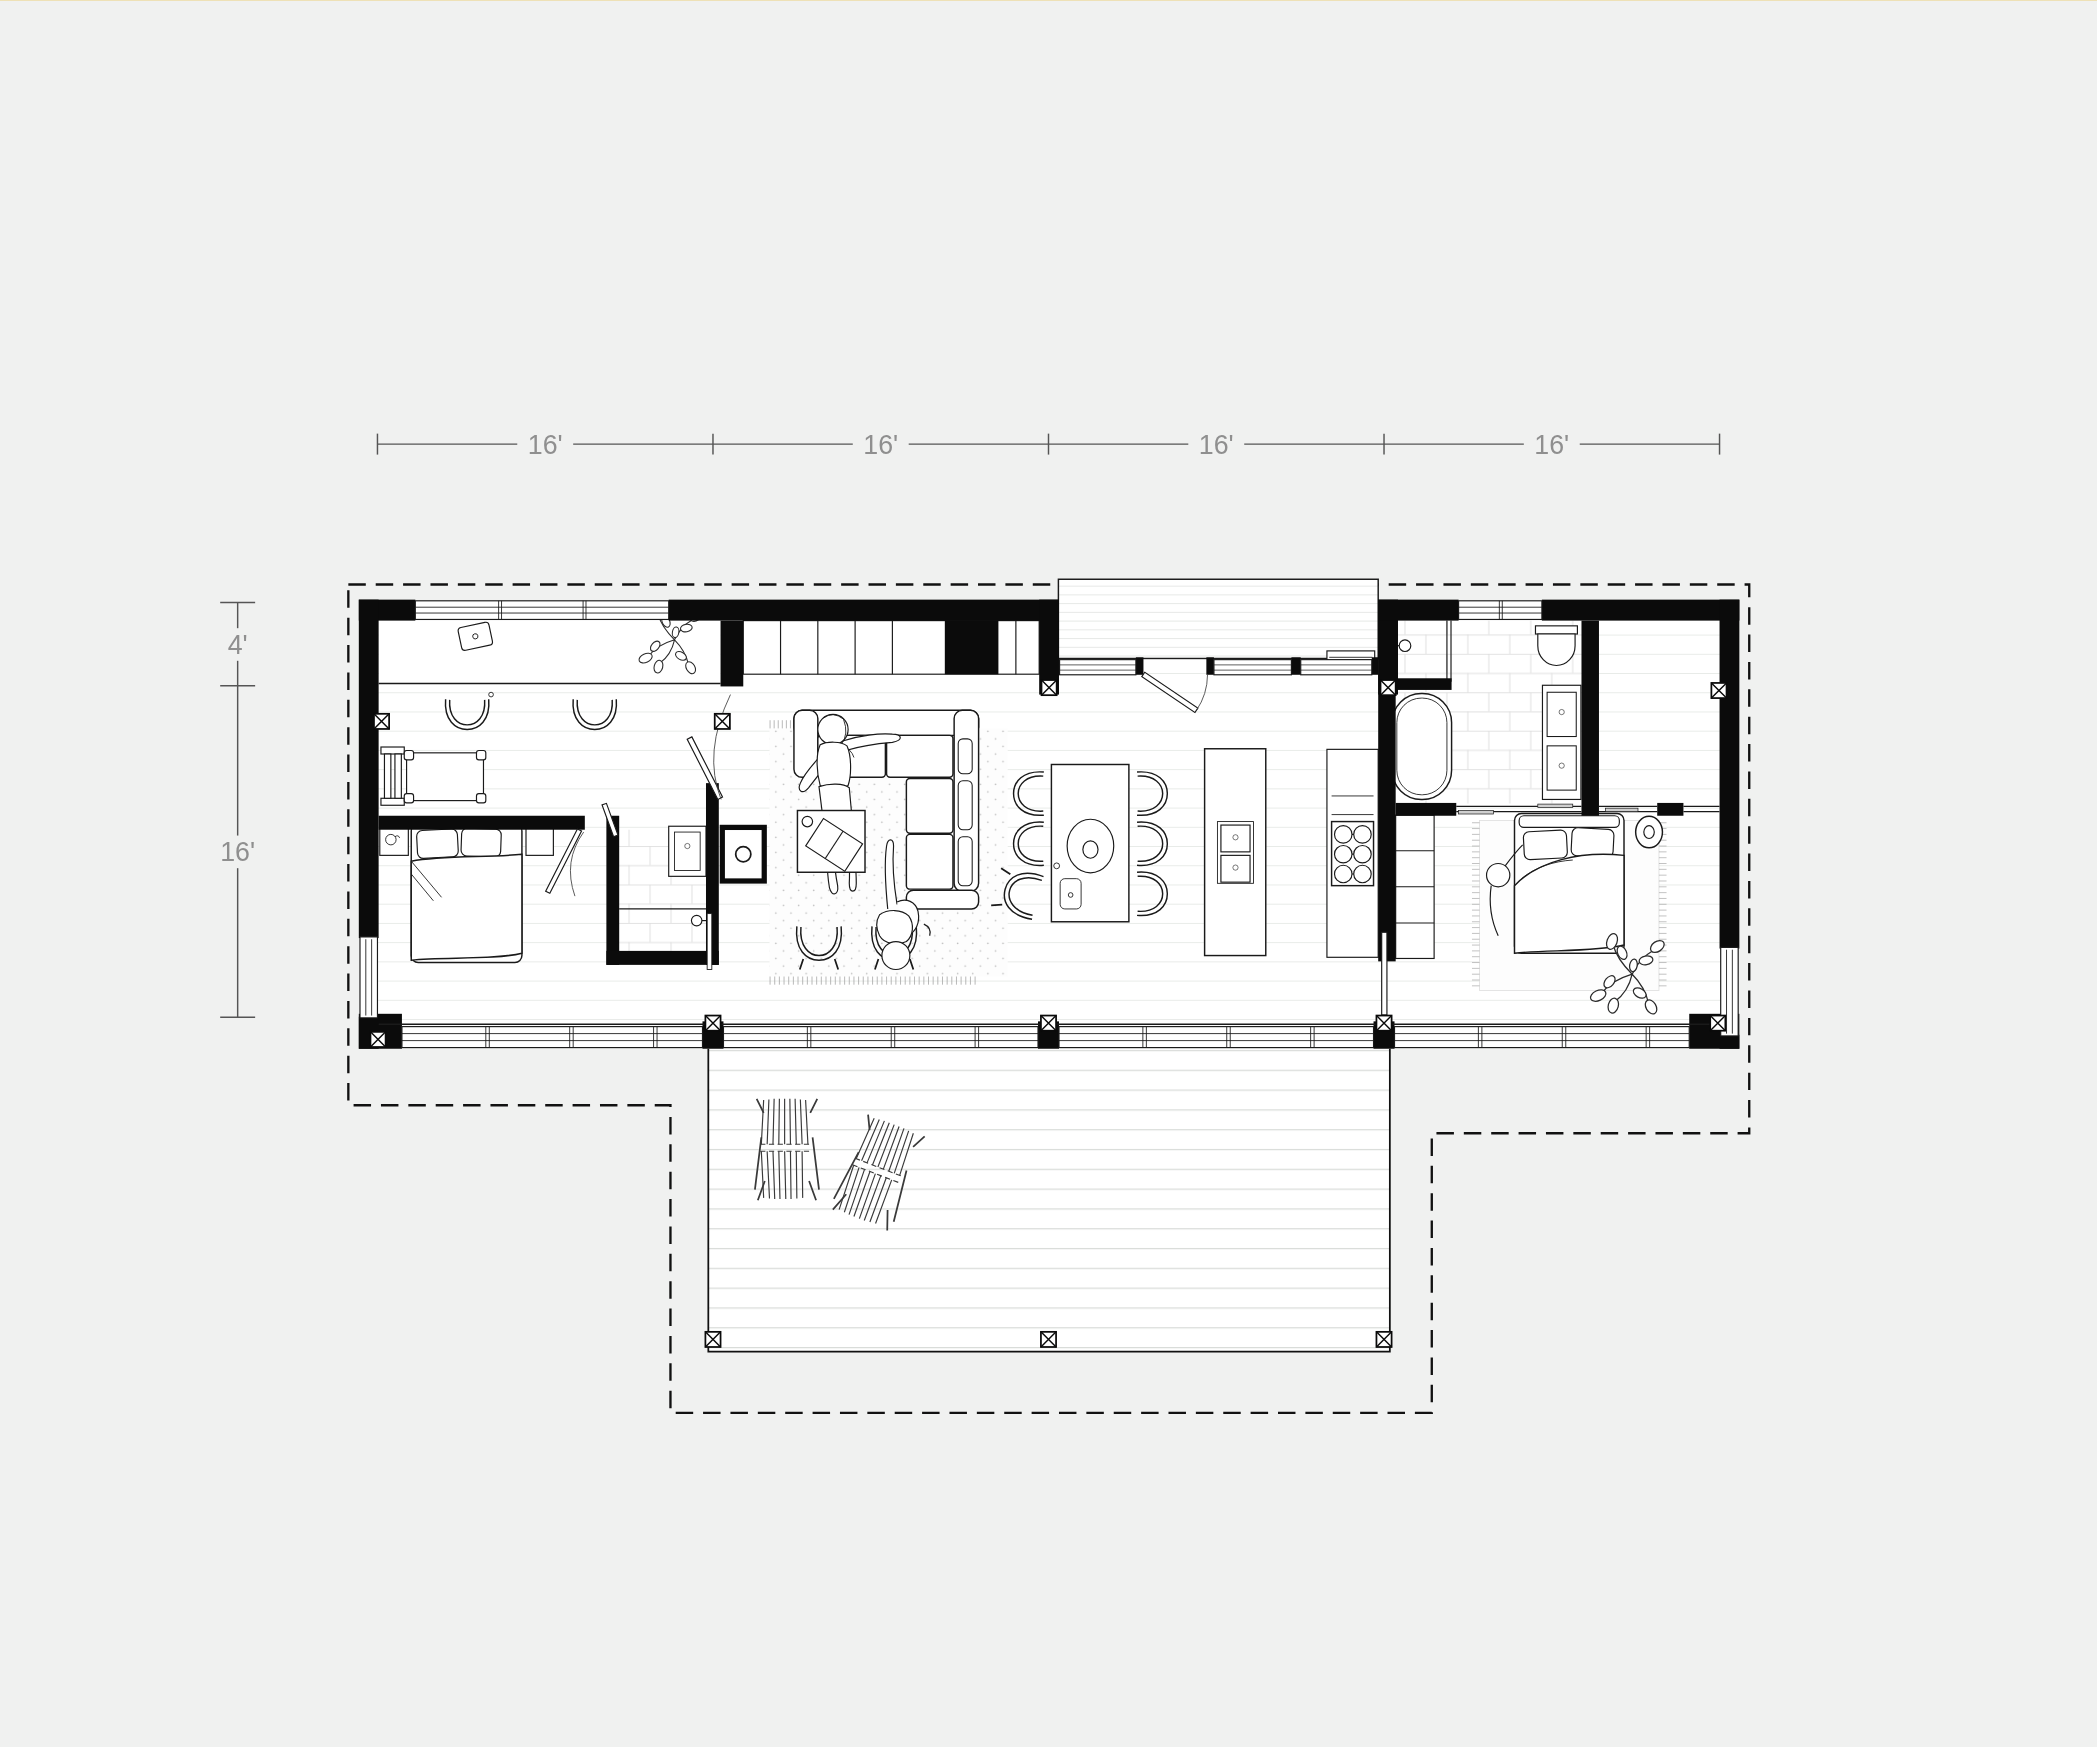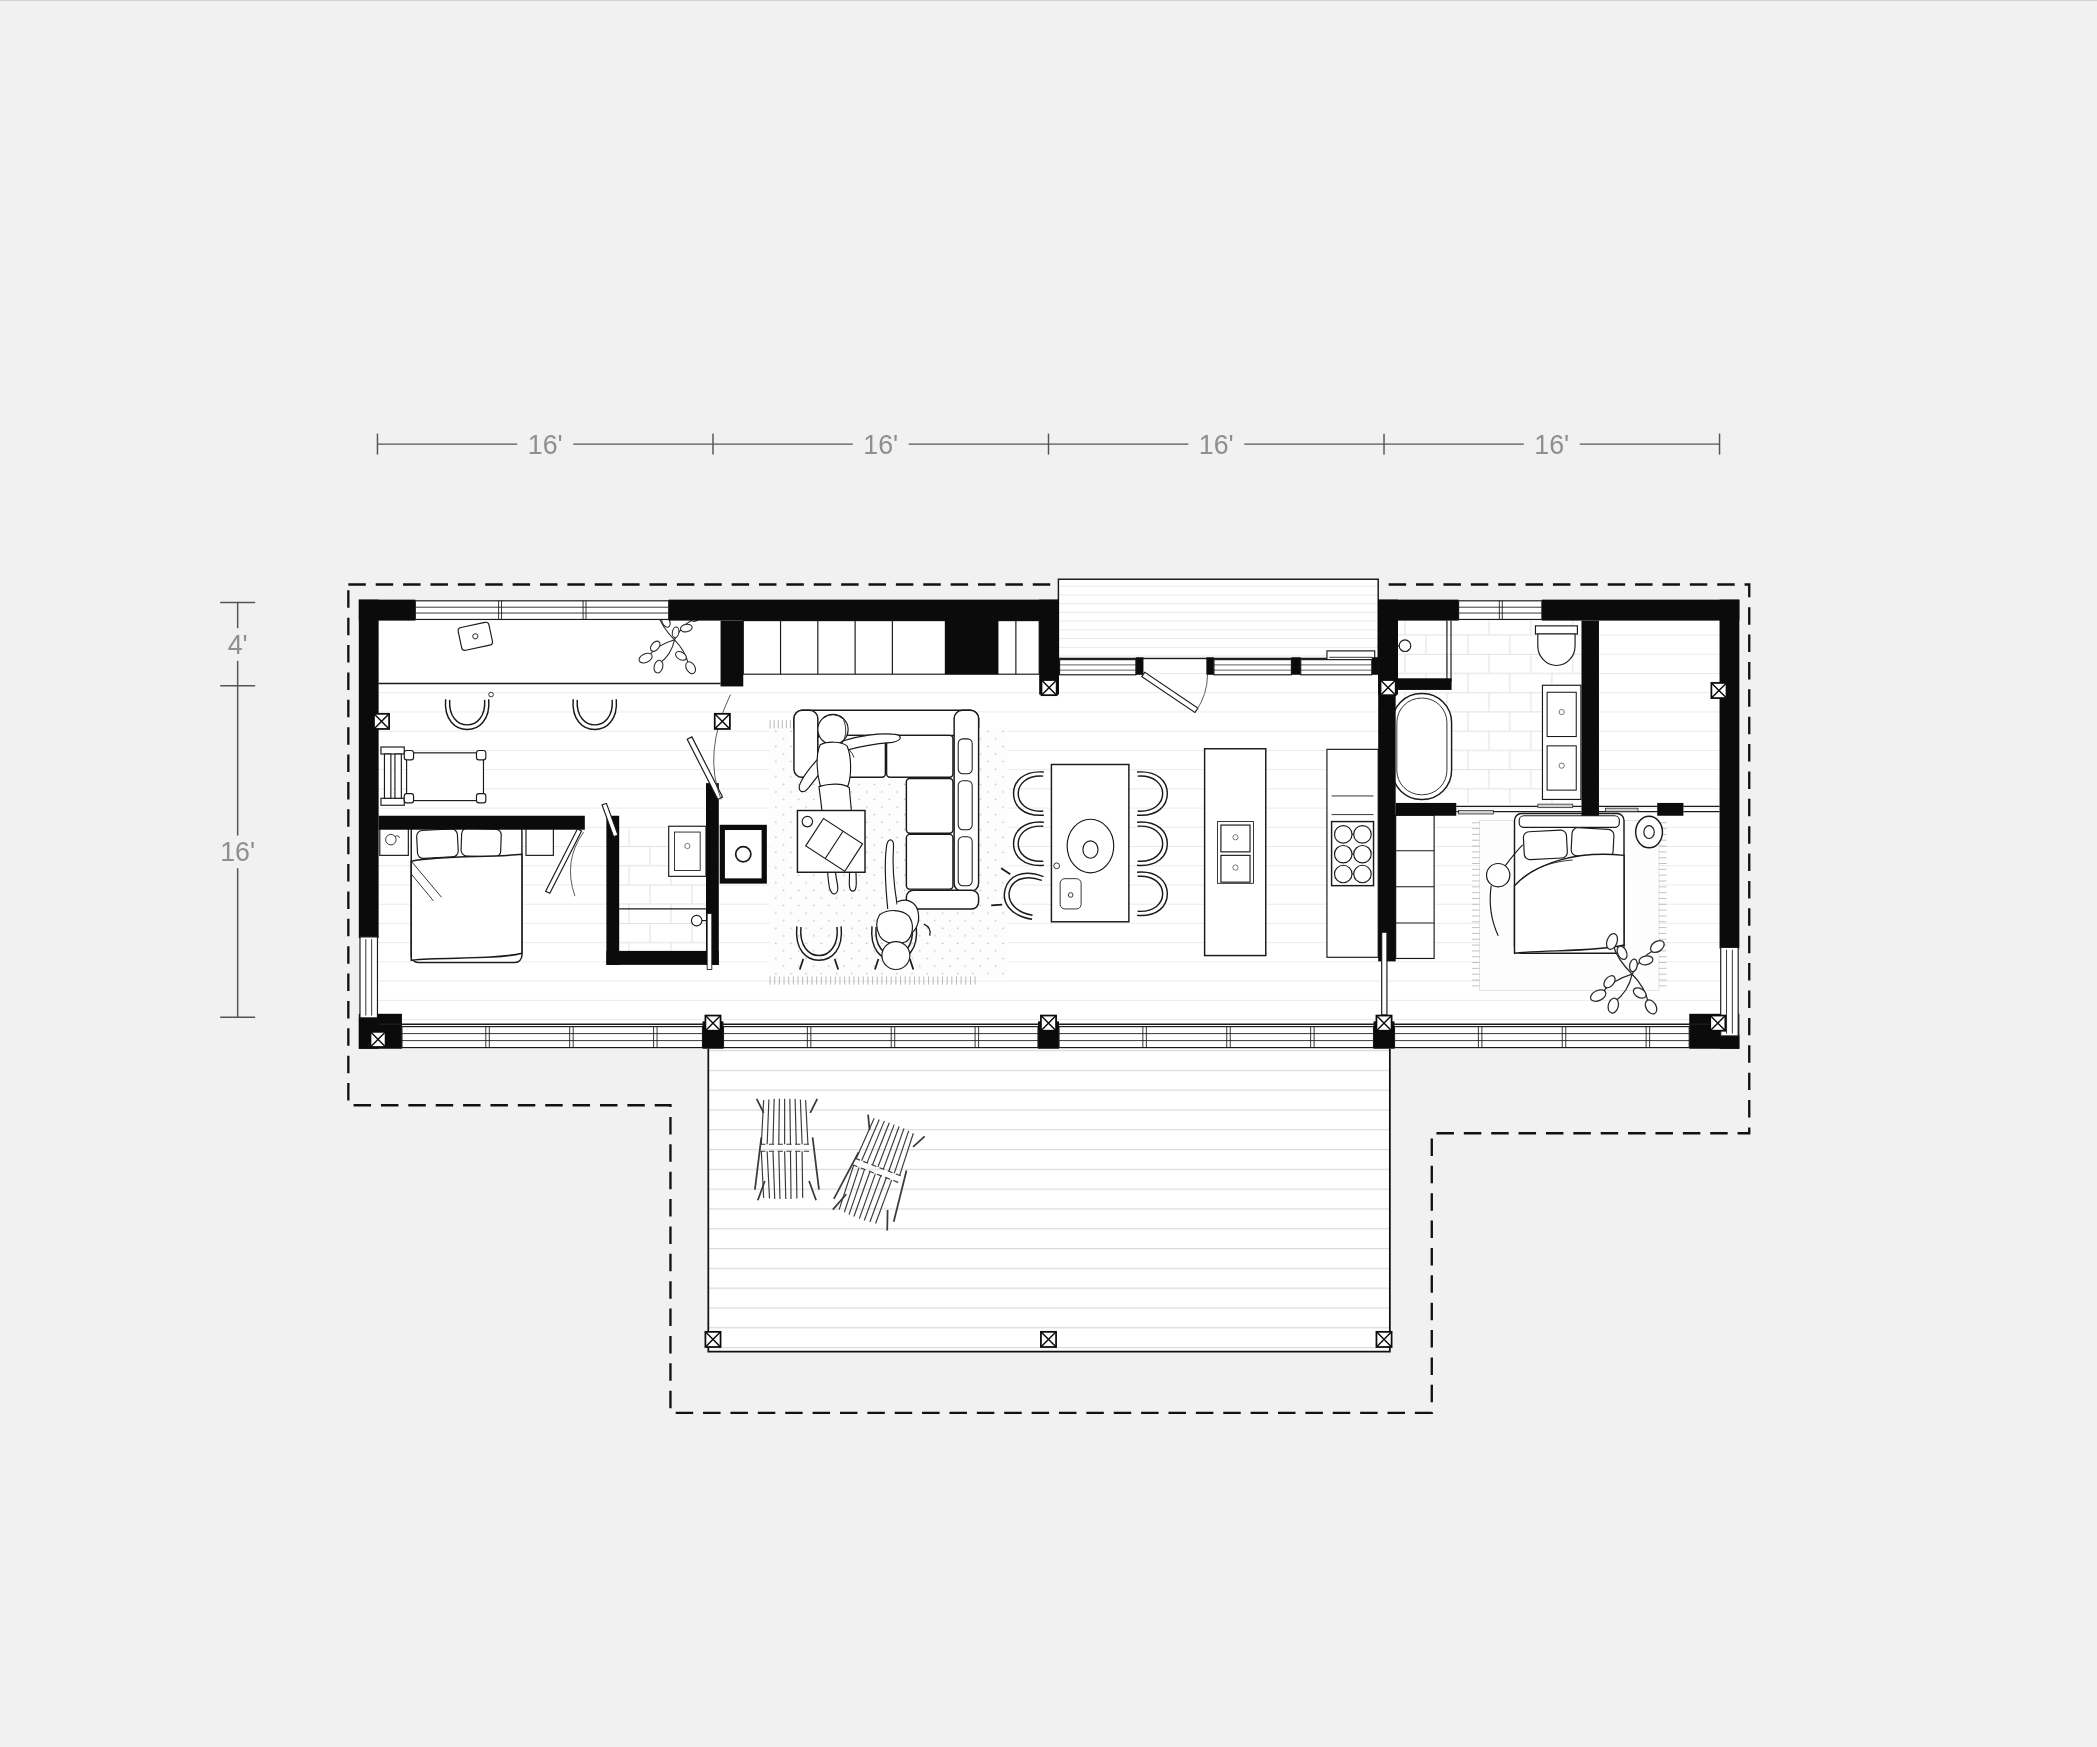--- a/index.html
+++ b/index.html
@@ -1,16 +1,16 @@
 <!DOCTYPE html>
 <html style="font-size:9.3px"><head>
 <meta charset="utf-8">
 <style>
   html,body{margin:0;padding:0;background:#f0f1f0;}
-  .stage{position:relative;width:2097px;height:1748px;background:#737373;font-family:"Liberation Sans",sans-serif;text-decoration:underline;}
+  .stage{position:relative;width:2097px;height:1748px;background:#eab308;font-family:"Liberation Sans",sans-serif;text-decoration:underline;}
   svg{display:block;width:2097px;height:1748px;}
   text.dim{font-family:"Liberation Sans",sans-serif;font-size:46px;fill:#8f8f8f;}
 </style>
 </head>
 <body>
 
 <div class="stage">
 <svg viewBox="0 0 3600 3000" xmlns="http://www.w3.org/2000/svg">
 
   <defs>

